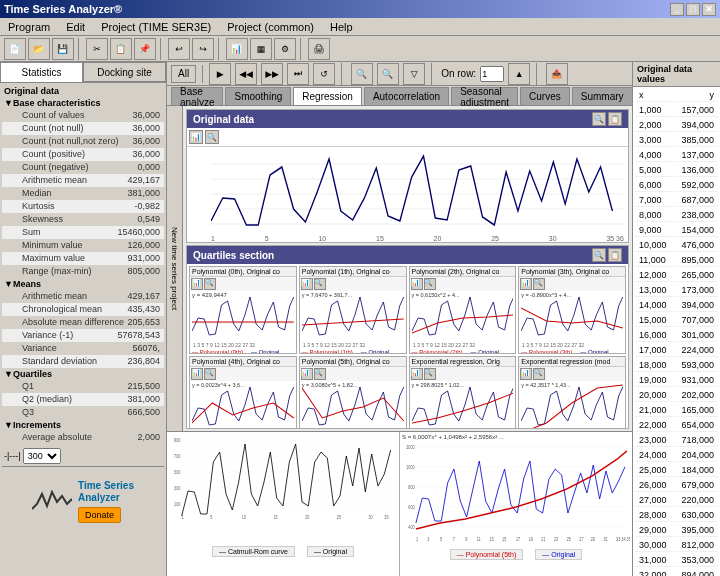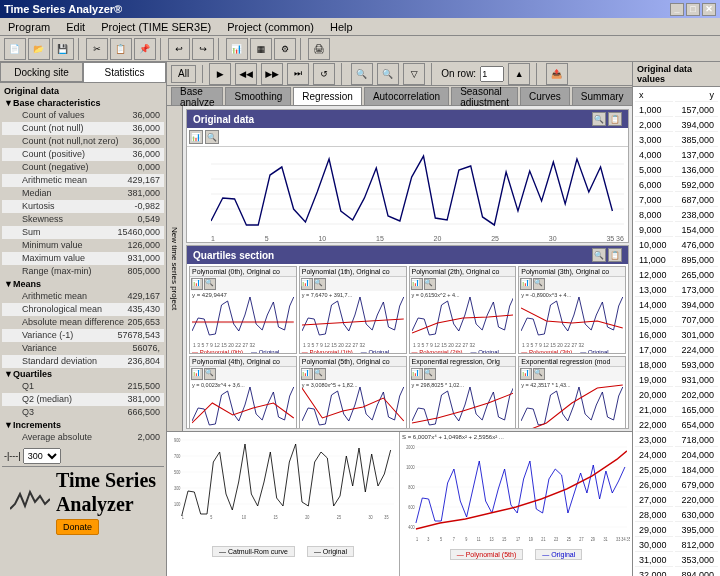--- a/index.html
+++ b/index.html
@@ -54,21 +54,21 @@
     
     
     .right-panel { width: 88px; background: white; border-left: 1px solid #888; overflow-y: auto; font-size: 9px; }
     .right-panel-header { background: #d4d0c8; padding: 2px 4px; font-size: 9px; font-weight: bold; border-bottom: 1px solid #888; display: flex; justify-content: space-between; }
     .right-table { width: 100%; }
     .right-table td { padding: 0 4px; line-height: 12px; border-bottom: 1px solid #f0f0f0; text-align: right; }
     .right-table .col-x { text-align: left; }
     
     
     .logo-area { height: 70px; display: flex; align-items: center; justify-content: center; padding: 4px; background: #d4d0c8; border-top: 1px solid #888; }
-    .logo-text { font-size: 20px; font-weight: bold; color: #000000; line-height: 1.2; font-family: Liberation Serif, serif; }
+    .logo-text { font-size: 10px; font-weight: bold; color: #0369a1; line-height: 1.2; }
     
     
     svg { display: block; }
     .chart-toolbar-btn { width: 14px; height: 14px; border: 1px solid #888; background: #d4d0c8; font-size: 8px; display: flex; align-items: center; justify-content: center; cursor: pointer; }
 
     .donate-btn { background: #ff9900; border: 1px solid #cc7700; padding: 2px 6px; font-size: 9px; cursor: pointer; border-radius: 2px; }
   </style>
 </head>
 <body>
 
@@ -105,22 +105,22 @@
   <div class="toolbar-btn">▦</div>
   <div class="toolbar-btn">⚙</div>
   <div class="toolbar-separator"></div>
   <div class="toolbar-btn">🖨</div>
 </div>
 
 <div class="main-layout">
 
   <div class="left-panel">
     <div class="panel-tabs">
+      <div class="panel-tab active">Statistics</div>
       <div class="panel-tab">Docking site</div>
-      <div class="panel-tab active">Statistics</div>
     </div>
 
     <div class="stats-content">
 
       <div class="stats-section-header">
         <span>Original data</span>
       </div>
 
       <div class="stats-section-header">
         ▼ <span>Base characteristics</span>

